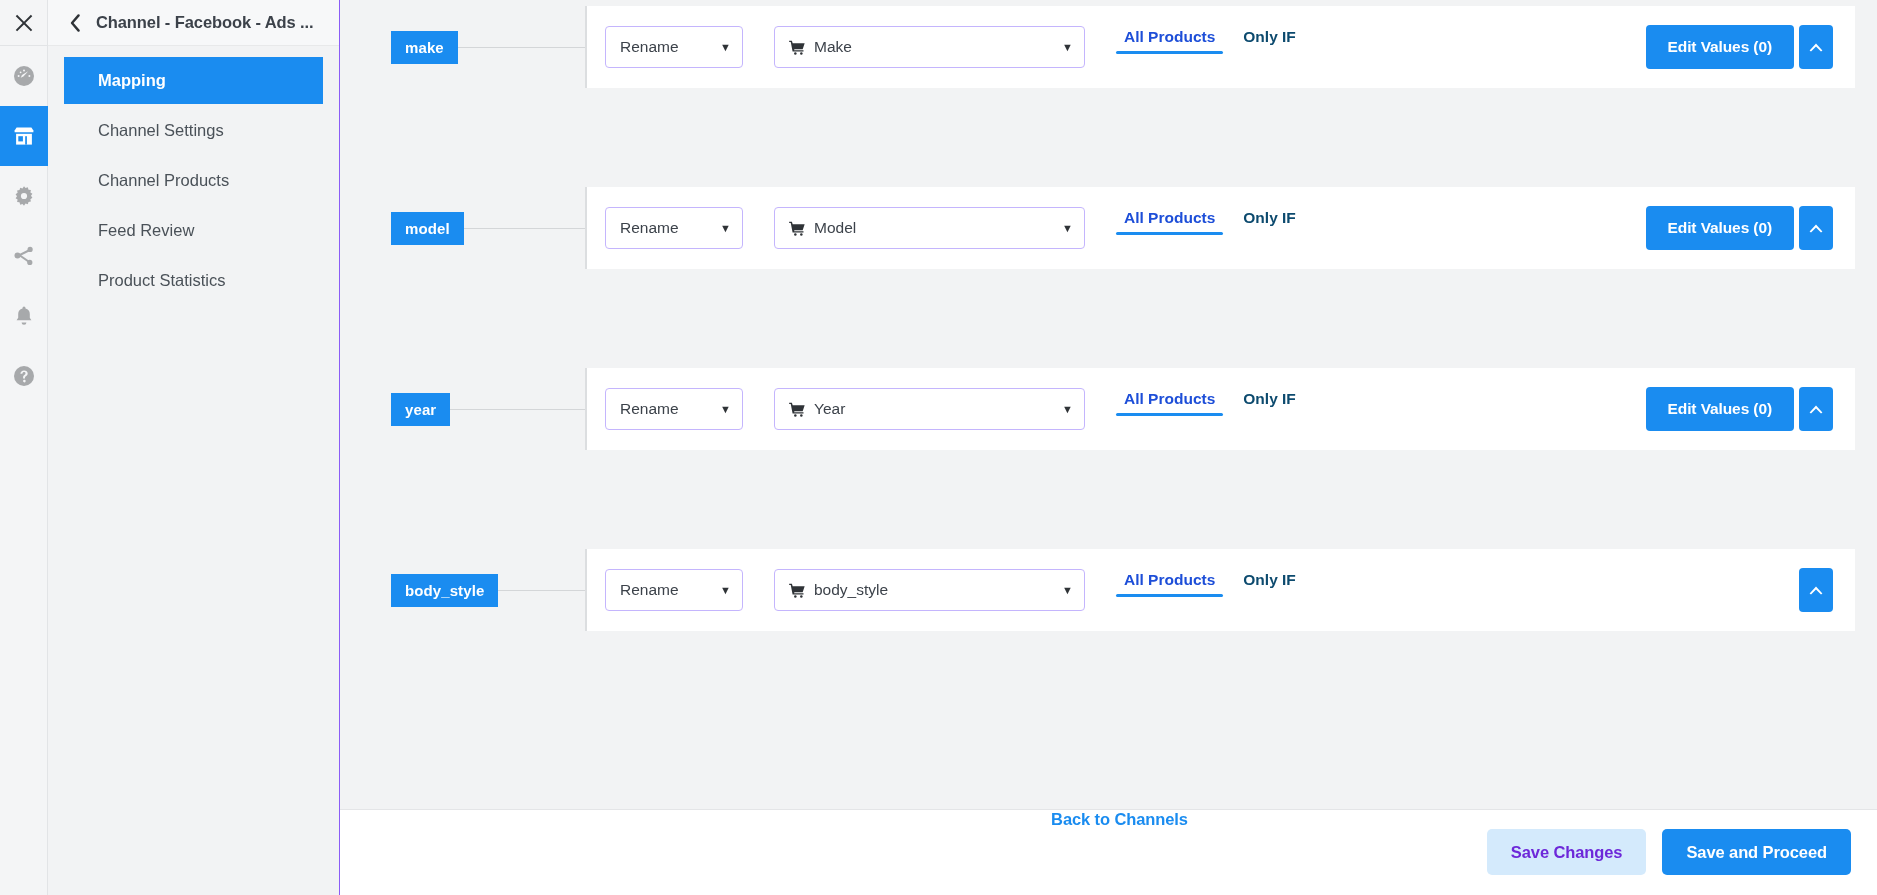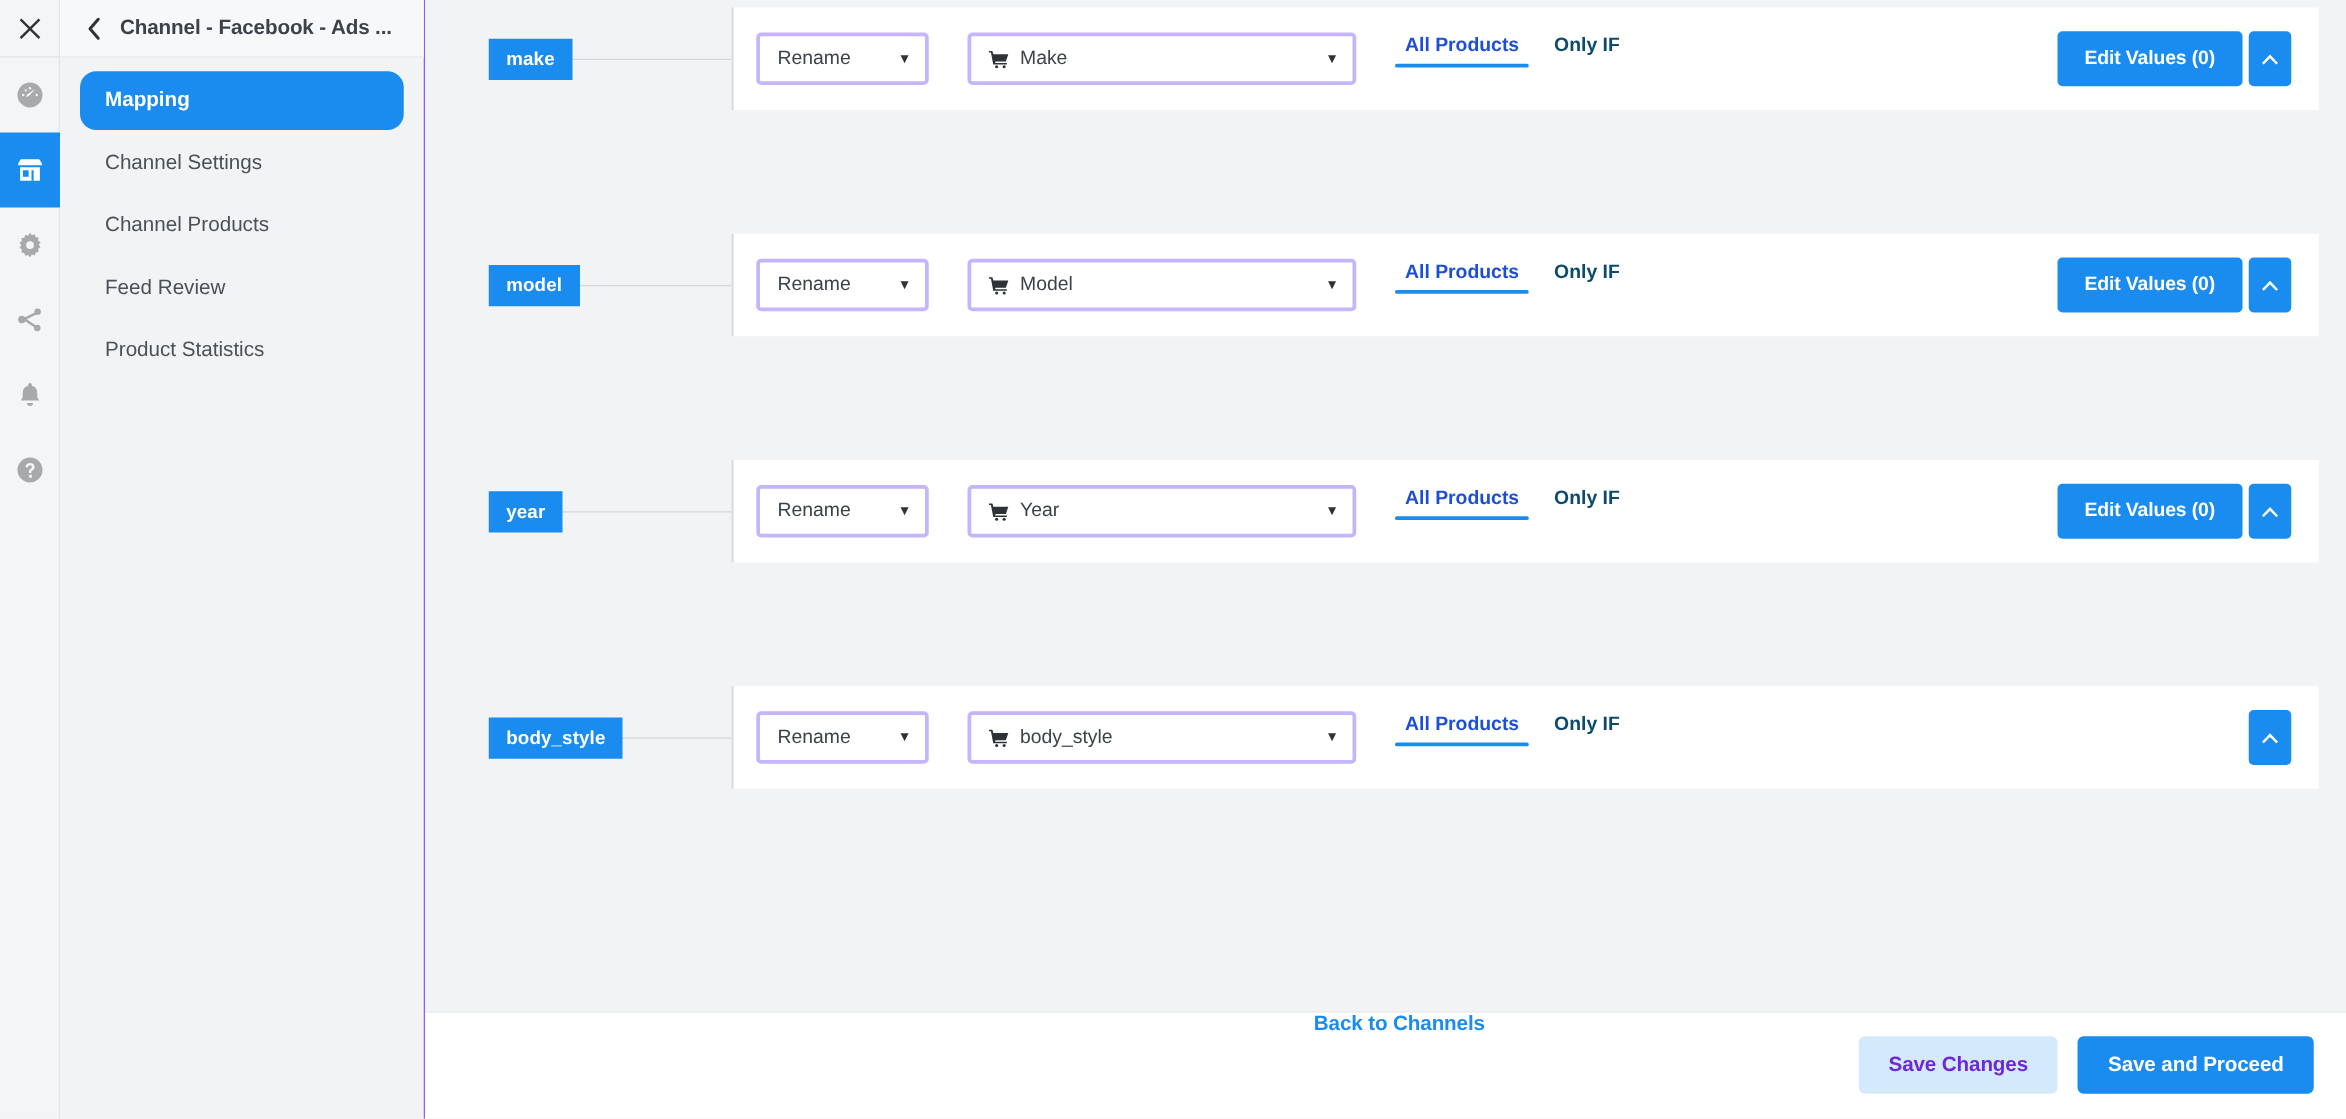--- a/index.html
+++ b/index.html
@@ -83,22 +83,22 @@
     color: #3c424a;
     white-space: nowrap;
     overflow: hidden;
     letter-spacing: -0.1px;
   }
   .sidebar-nav { padding: 11px 16px 0 16px; }
   .nav-item {
     height: 47px;
     display: flex;
     align-items: center;
-    padding-left: 20px;
-    border-radius: 13px;
+    padding-left: 34px;
+    border-radius: 0;
     font-size: 16.5px;
     color: #4a5158;
     cursor: pointer;
     margin-bottom: 3px;
   }
   .nav-item.active {
     background: #1a8cf0;
     color: #ffffff;
     font-weight: bold;
   }
@@ -163,21 +163,21 @@
     border-left: 2px solid #dcdee0;
     display: flex;
     align-items: center;
     padding-left: 18px;
     padding-right: 22px;
     margin-right: 22px;
   }
 
   .select-box {
     height: 42px;
-    border: 3px solid #c4b5fd;
+    border: 1px solid #c4b5fd;
     border-radius: 4px;
     background: #fff;
     display: flex;
     align-items: center;
     padding: 0 11px 0 14px;
     font-size: 15.5px;
     color: #3c424a;
     cursor: pointer;
     position: relative;
   }

